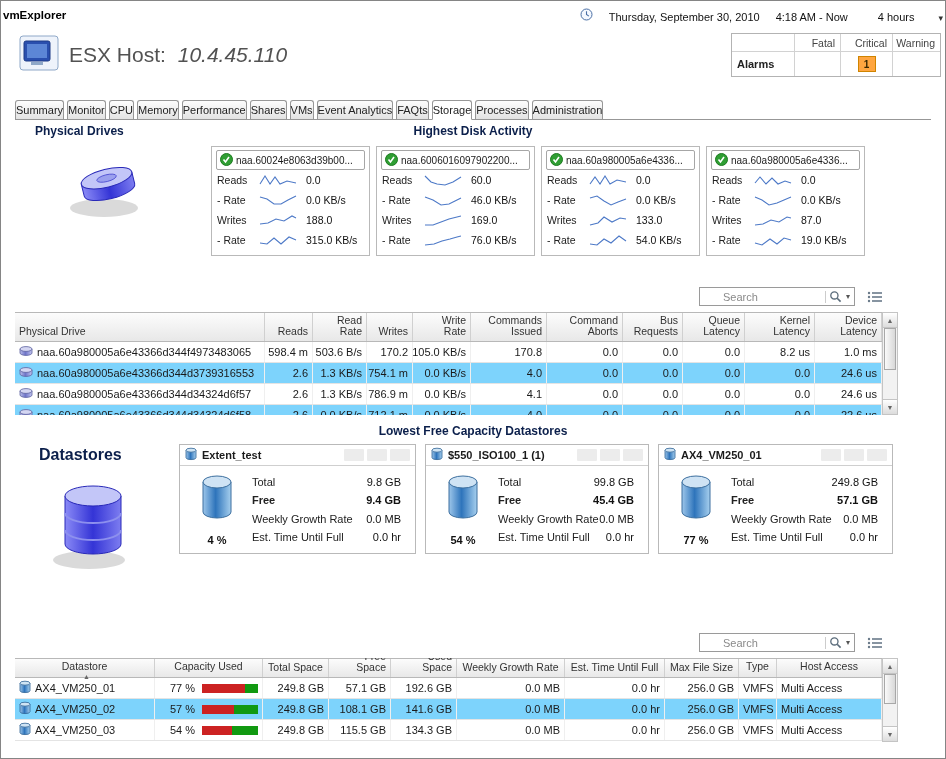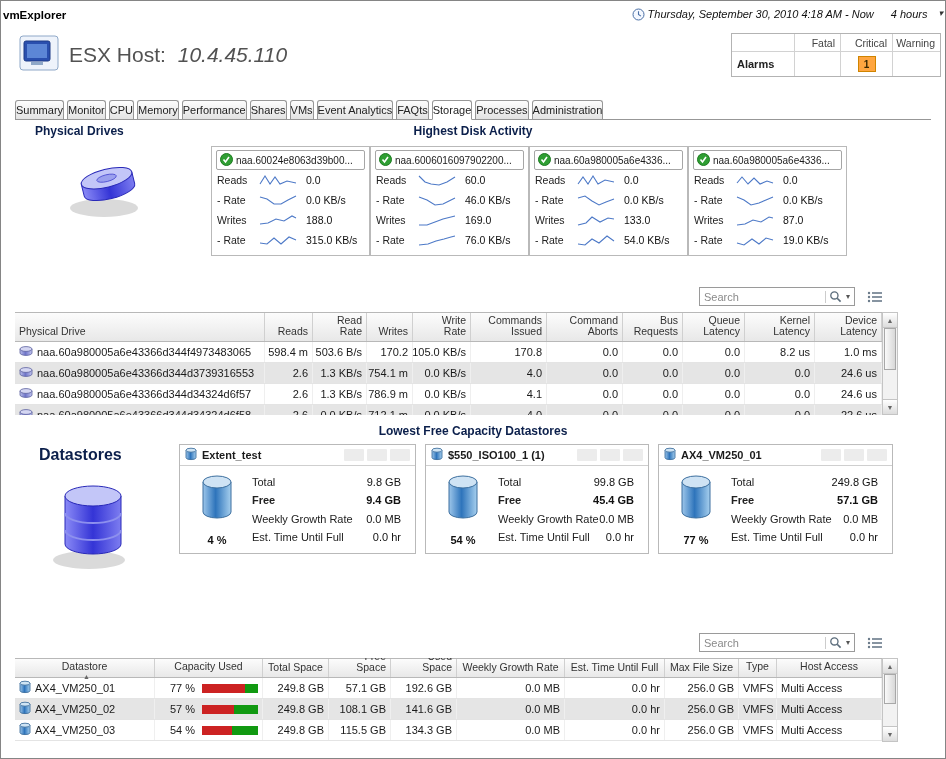--- a/index.html
+++ b/index.html
@@ -2,21 +2,21 @@
 <html><head>
 <meta charset="utf-8">
 <style>
   html,body{margin:0;padding:0;background:#fff;}
   .page{position:relative;width:946px;height:759px;box-sizing:border-box;border:1px solid #858585;
         background:#fff;font-family:"Liberation Sans",sans-serif;color:#1a1a1a;overflow:hidden;}
 
   
   .topbar{display:flex;justify-content:space-between;align-items:center;height:28px;padding:0 2px;}
   .brand{font-weight:bold;font-size:11.5px;color:#000;}
-  .timebar{display:flex;align-items:flex-start;gap:3px;font-size:11px;color:#111;cursor:pointer;font-style:italic;}
+  .timebar{display:flex;align-items:flex-end;gap:16px;font-size:11px;color:#111;cursor:pointer;}
   .timebar .tw{margin-left:14px;}
   .caret{font-size:9px;color:#333;margin-left:8px;}
 
   
   .hdr{position:relative;height:66px;text-decoration:underline;}
   .esx-ic{position:absolute;left:18px;top:6px;}
   .title{position:absolute;left:68px;top:14px;font-size:21px;color:#525252;}
   .title .tval{font-style:italic;margin-left:6px;}
   .alarms{position:absolute;right:4px;top:4px;display:grid;grid-template-columns:62px 46px 52px 48px;
           grid-template-rows:17px 25px;border:1px solid #b3b3b3;background:#fff;font-size:10.5px;}
@@ -38,55 +38,55 @@
 
   
   .sheads{position:relative;height:17px;margin-top:3px;}
   .lhead{position:absolute;left:34px;top:1px;font-weight:bold;font-size:12px;color:#0b1f4b;}
   .chead{position:absolute;left:0;width:100%;text-align:center;font-weight:bold;font-size:12px;color:#0b1f4b;top:1px;}
   .chead2{text-align:center;font-weight:bold;font-size:12px;color:#0b1f4b;margin-top:9px;height:16px;}
 
   
   .drives-row{display:flex;margin:6px 0 0 14px;}
   .drives-icon-col{width:196px;display:flex;justify-content:center;padding-top:10px;}
-  .cards{display:flex;}
+  .cards{display:flex;gap:6px;}
   .pd-card{width:159px;height:110px;border:1px solid #b9b9b9;background:#fff;box-sizing:border-box;padding:3px 4px;}
   .pd-name{display:flex;align-items:center;gap:3px;border:1px solid #a6a6a6;border-radius:2px;height:18px;
            padding:0 3px;font-size:10px;white-space:nowrap;overflow:hidden;background:#fff;}
   .pd-name-txt{overflow:hidden;text-overflow:ellipsis;}
   .mrow{display:flex;align-items:center;height:20px;font-size:10.5px;padding:0 1px;}
   .mlbl{width:42px;color:#222;}
   .mspark{width:40px;height:14px;display:flex;align-items:center;}
   .spark{width:38px;height:14px;}
   .spark polyline{fill:none;stroke:#4d79c7;stroke-width:1.1;}
   .mval{margin-left:7px;color:#111;}
 
   
   .srow{position:relative;height:22px;margin-top:30px;}
   .srow.second{margin-top:56px;}
   .sbox{position:absolute;right:90px;top:1px;width:156px;height:19px;border:1px solid #9a9a9a;background:#fff;
-        display:flex;align-items:center;box-sizing:border-box;}
+        display:flex;align-items:center;box-sizing:border-box;padding-left:19px;}
   .sinput{flex:1;min-width:0;border:none;outline:none;background:transparent;font-family:inherit;font-size:11px;
           color:#333;padding:0 4px;}
   .sinput::placeholder{color:#8a8a8a;}
   .sdiv{width:1px;height:12px;background:#ccc;}
   .smag{display:flex;align-items:center;padding:0 3px;cursor:pointer;}
   .scaret{font-size:8px;color:#555;padding:0 4px 0 1px;cursor:pointer;}
   .customizer{position:absolute;right:62px;top:4px;cursor:pointer;display:flex;}
 
   
   .tbl-outer{position:relative;margin-left:14px;width:883px;margin-top:4px;}
   .viewport{width:867px;overflow:hidden;}
   .thead{display:flex;background:linear-gradient(#fcfcfc,#e8e8e8);border-top:1px solid #b8b8b8;
          border-bottom:1px solid #b8b8b8;box-sizing:border-box;}
   .th{font-size:10.5px;color:#333;padding:2px 4px 3px;box-sizing:border-box;border-right:1px solid #d0d0d0;
       display:flex;align-items:flex-end;justify-content:flex-end;text-align:right;line-height:1.12;cursor:pointer;}
   .th.first{justify-content:flex-start;text-align:left;}
   .trow{display:flex;height:21px;box-sizing:border-box;border-bottom:1px solid #e4e4e4;background:#fff;cursor:pointer;}
-  .trow.alt{background:#e5e5e5;}
+  .trow.alt{background:#7dd3fc;}
   .td{display:flex;align-items:center;justify-content:flex-end;font-size:11px;padding:0 4px;box-sizing:border-box;
       border-right:1px solid #efefef;height:100%;white-space:nowrap;overflow:hidden;}
   .td.name{justify-content:flex-start;gap:4px;}
   .td.left{justify-content:flex-start;}
   .t1 .thead{height:30px;}
   .t2 .thead{height:20px;}
   .t2 .th{align-items:center;flex-direction:column;}
   
   .t1 .c0{width:250px}.t1 .c1{width:48px}.t1 .c2{width:54px}.t1 .c3{width:46px}.t1 .c4{width:58px}
   .t1 .c5{width:76px}.t1 .c6{width:76px}.t1 .c7{width:60px}.t1 .c8{width:62px}.t1 .c9{width:70px}.t1 .c10{width:67px}

